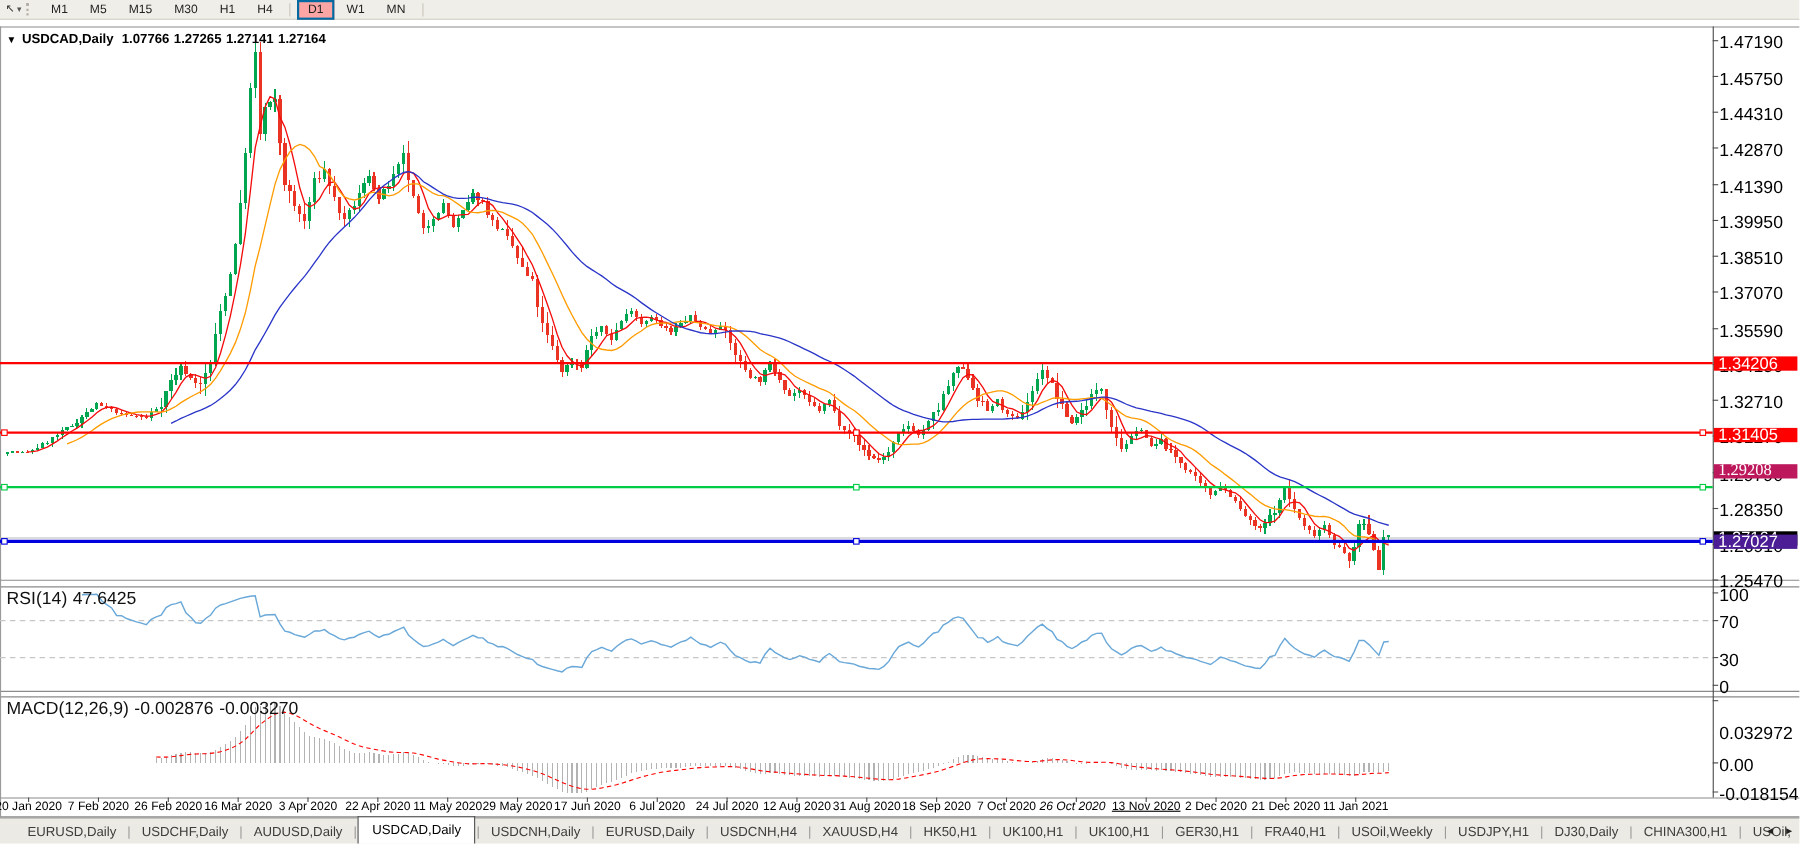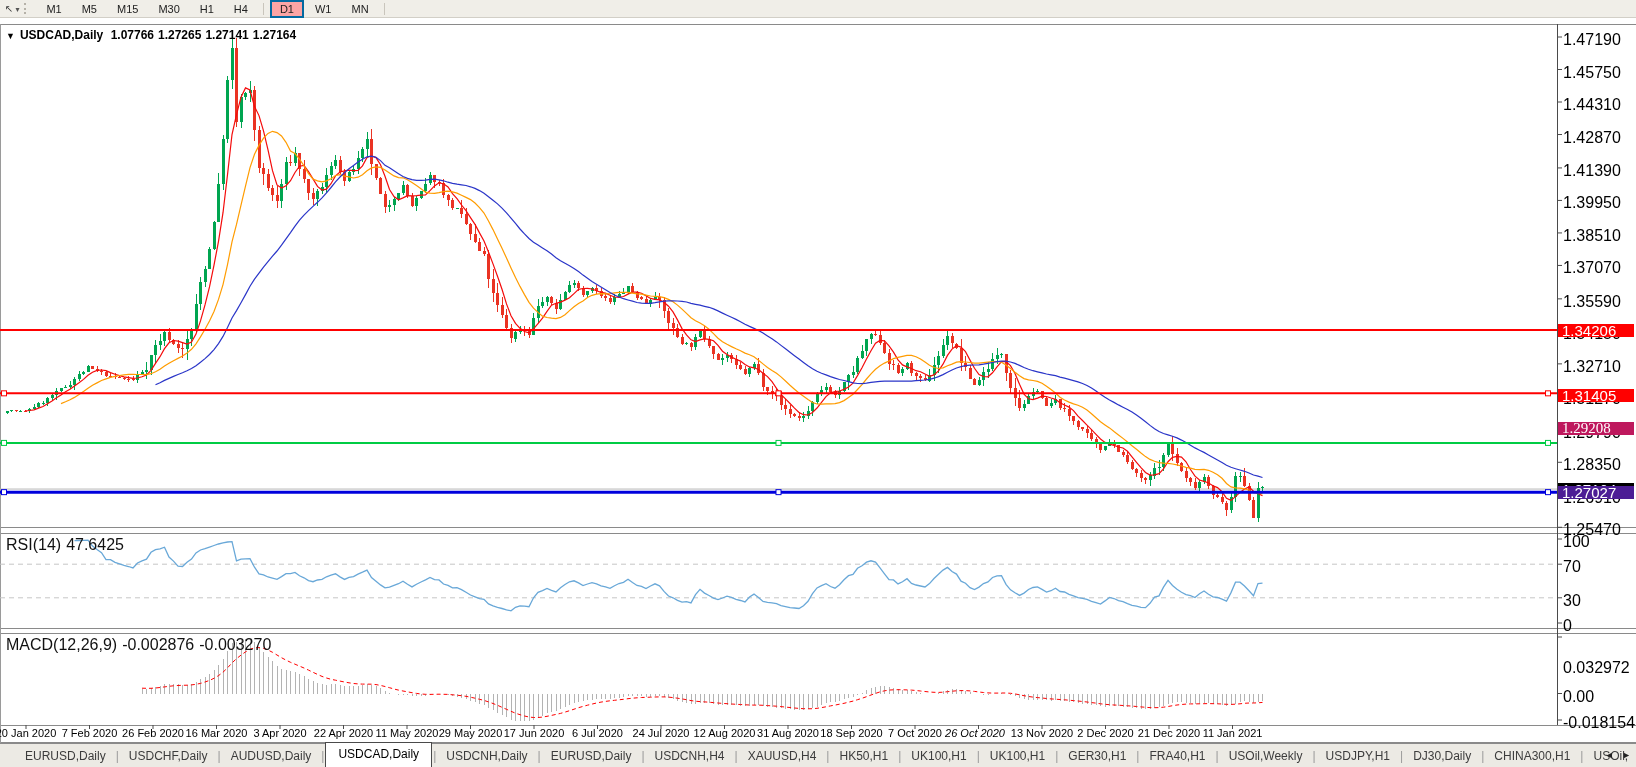--- a/index.html
+++ b/index.html
@@ -999,21 +999,21 @@
     <div class="date-label" style="left: 407px;">11 May 2020</div>
     <div class="date-label" style="left: 470.5px;">29 May 2020</div>
     <div class="date-label" style="left: 534px;">17 Jun 2020</div>
     <div class="date-label" style="left: 597.5px;">6 Jul 2020</div>
     <div class="date-label" style="left: 661px;">24 Jul 2020</div>
     <div class="date-label" style="left: 724.5px;">12 Aug 2020</div>
     <div class="date-label" style="left: 788px;">31 Aug 2020</div>
     <div class="date-label" style="left: 851.5px;">18 Sep 2020</div>
     <div class="date-label" style="left: 915px; text-align: center;">7 Oct 2020</div>
     <div class="date-label" style="left: 975px; font-style: italic;">26 Oct 2020</div>
-    <div class="date-label" style="left: 1042px;">13 Nov 2020</div>
+    <div class="date-label" style="left: 1042px; text-decoration: underline;">13 Nov 2020</div>
     <div class="date-label" style="left: 1105.5px;">2 Dec 2020</div>
     <div class="date-label" style="left: 1169px;">21 Dec 2020</div>
     <div class="date-label" style="left: 1232.5px;">11 Jan 2021</div>
   </div>
 
 <div class="tabbar">
   <div id="tabs">
       <span class="tab">EURUSD,Daily</span>
       <span class="tabsep">|</span>
       <span class="tab">USDCHF,Daily</span>

